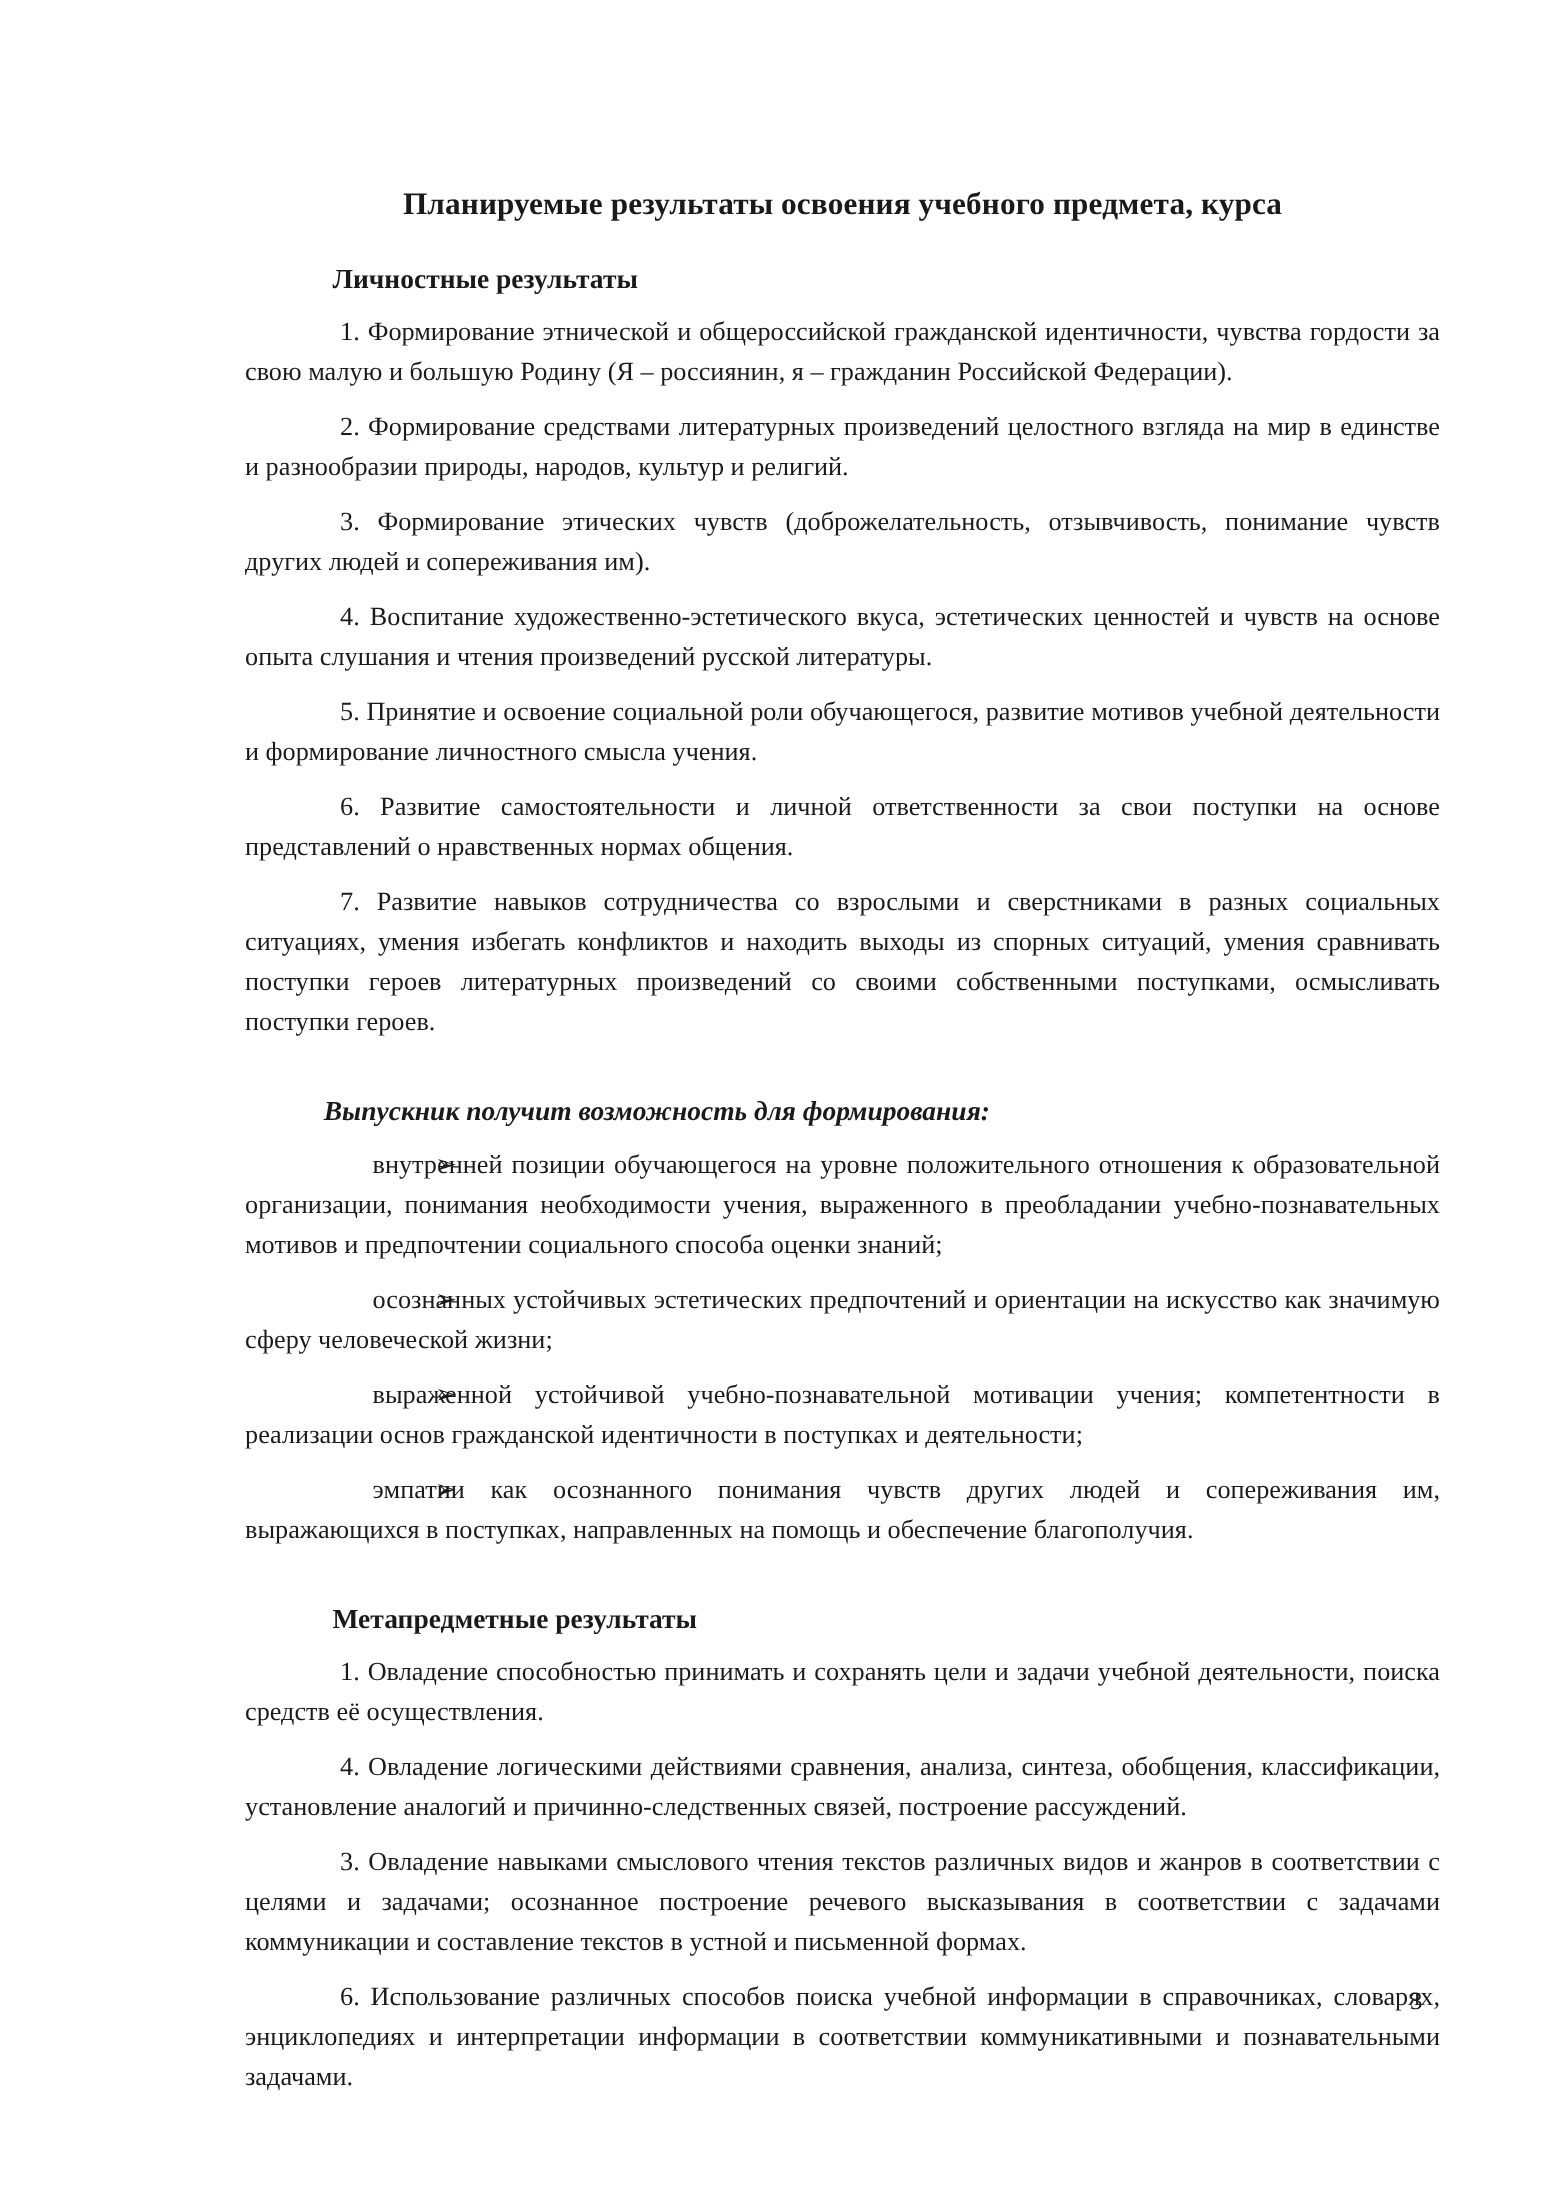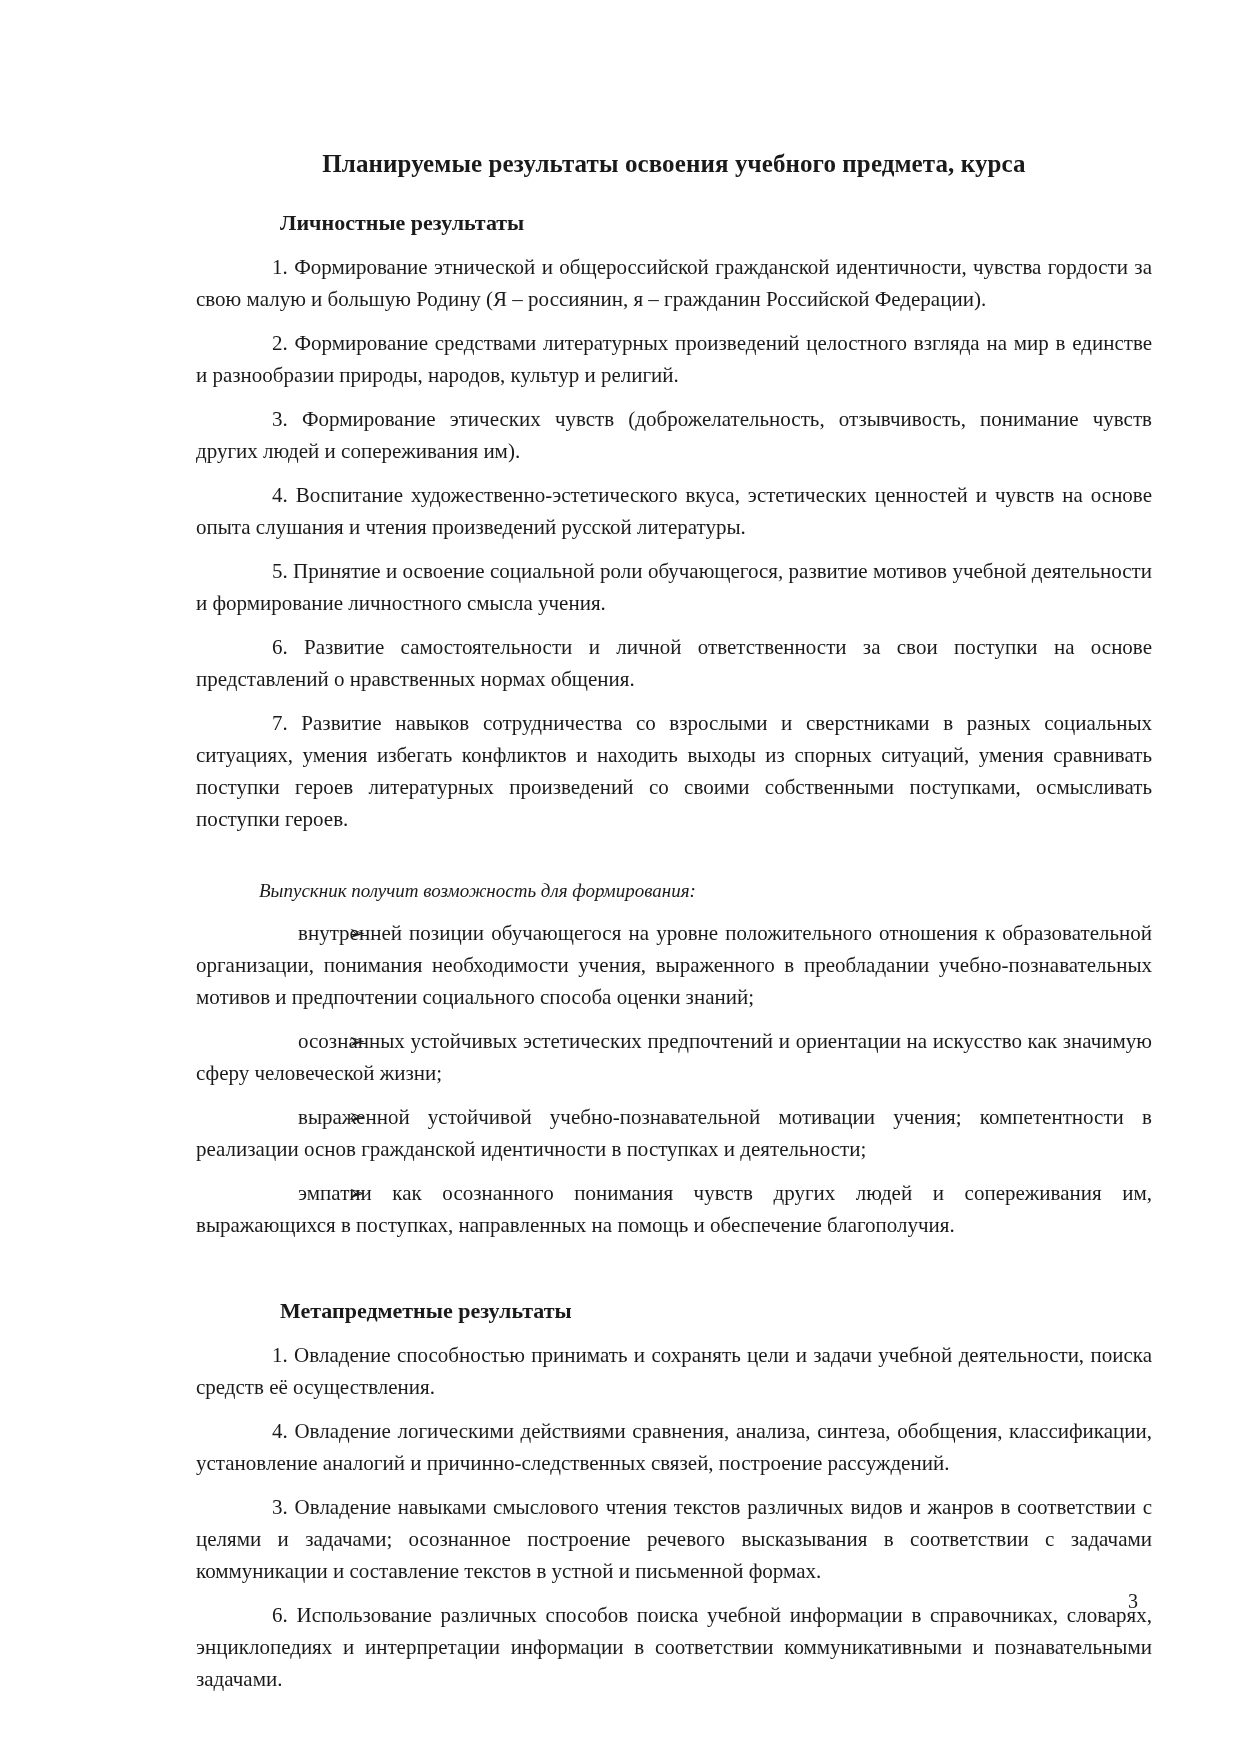--- a/index.html
+++ b/index.html
@@ -1,21 +1,21 @@
 <!DOCTYPE html>
 <html><head>
   <meta charset="utf-8">
   <style>
     html, body { margin: 0; padding: 0; background: #ffffff; }
     body { width: 1240px; height: 1754px; position: relative; overflow: hidden;
       font-family: "Liberation Serif", "DejaVu Serif", serif; color: #1a1a1a; }
     .page { position: absolute; left: 184px; top: 150px; width: 980px; }
     .title { text-align: center; font-weight: bold; font-size: 25px; margin: 0 0 30px 0; letter-spacing: 0.1px; }
-    .h { font-weight: bold; font-size: 22px; margin: 14px; line-height: 29px; padding-left: 82px; }
-    .hi { font-weight: normal; font-style: italic; font-size: 19px; margin: 0; line-height: 29px; padding-left: 75px; }
+    .h { font-weight: bold; font-size: 22px; margin: 0; line-height: 29px; padding-left: 82px; }
+    .hi { font-weight: bold; font-style: italic; font-size: 22px; margin: 0; line-height: 29px; padding-left: 75px; }
     .p { font-size: 21px; line-height: 32px; margin: 12px; text-align: justify; text-indent: 76px; }
     .gap { height: 29px; }
     .bullet-mark { display: inline-block; width: 26px; }
     .pagenum { position: absolute; left: 1128px; top: 1590px; font-size: 20px; }
   </style>
 </head>
 <body>
 
 <div class="page">
   <h1 class="title">Планируемые результаты освоения учебного предмета, курса</h1>

